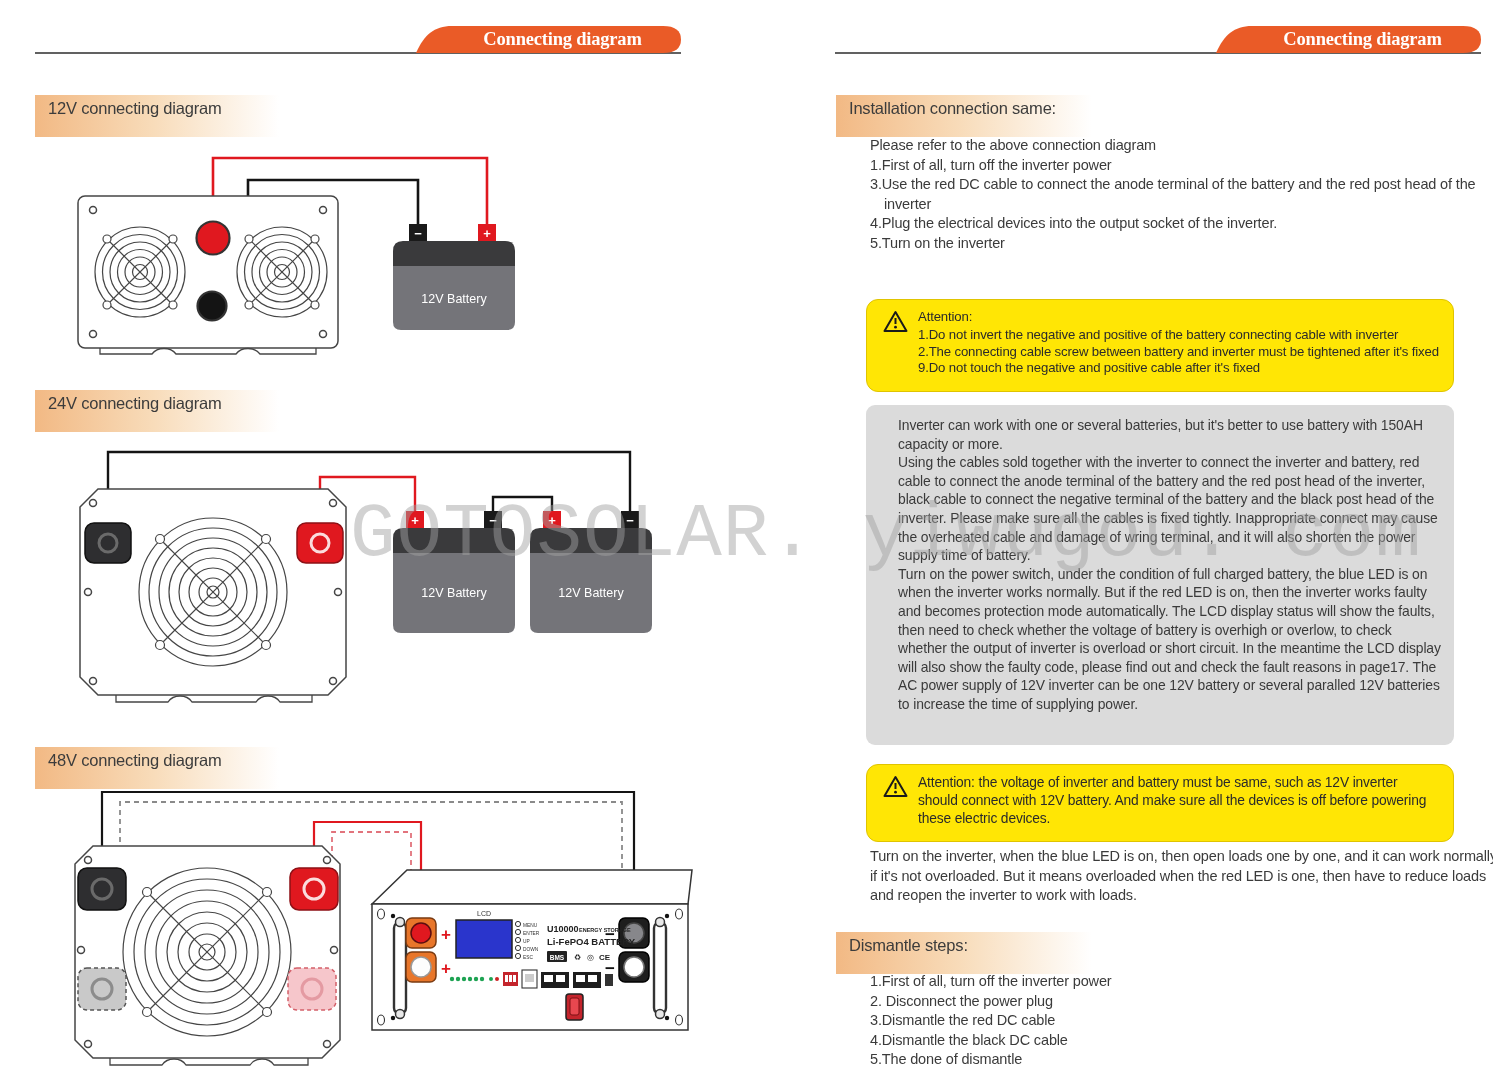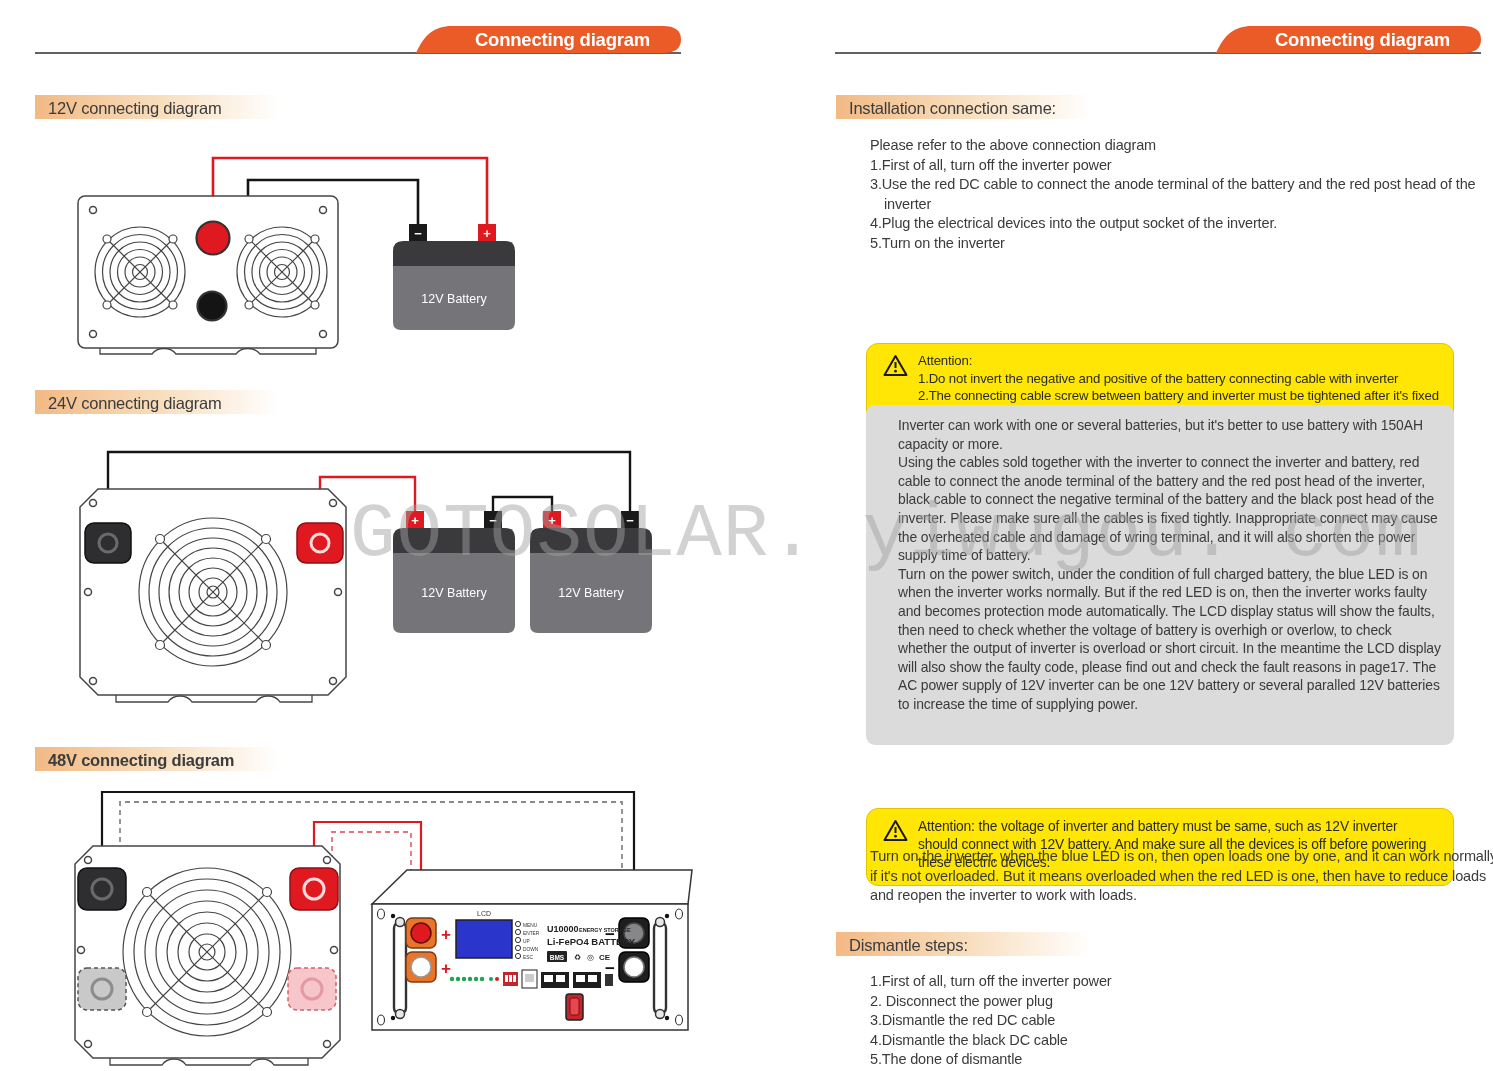--- a/index.html
+++ b/index.html
@@ -4,28 +4,28 @@
 <style>
   html,body{margin:0;padding:0;background:#fff;}
   #page{position:relative;width:1493px;height:1071px;background:#fff;overflow:hidden;
         font-family:"Liberation Sans",sans-serif;color:#3b3b3b;}
   .hline{position:absolute;top:52px;height:2px;background:#616161;}
   #hline-left{left:35px;width:646px;}
   #hline-right{left:835px;width:646px;}
   .tab{position:absolute;top:26px;width:265px;height:28px;}
   .tab svg{position:absolute;left:0;top:0;}
   .tab .tab-label{position:absolute;left:34px;right:6px;top:0;line-height:27px;text-align:center;
-        color:#fff;font-weight:bold;font-size:18.5px;letter-spacing:-0.2px;}
-  .sech{position:absolute;height:24px;line-height:27px;padding-left:13px;box-sizing:border-box;
+        color:#fff;font-weight:bold;font-size:18.5px;letter-spacing:-0.2px;font-family:Liberation Serif, serif;}
+  .sech{position:absolute;height:42px;line-height:27px;padding-left:13px;box-sizing:border-box;
         font-size:16.5px;color:#3c3c3c;letter-spacing:-0.2px;
         background:linear-gradient(90deg,#F2B984 0%,#F8DCBA 45%,#FFFFFF 92%);}
   .body{position:absolute;font-size:14.5px;line-height:19.5px;color:#3b3b3b;letter-spacing:-0.15px;margin-left:18px;}
   .step{padding-left:14px;text-indent:-14px;}
   .ybox{position:absolute;left:866px;width:588px;background:#FFE605;border:1px solid #e0c400;
-        border-radius:12px;display:flex;padding:9px 14px 20px 16px;box-sizing:border-box;color:#2b2b2b;margin-top:44px;}
+        border-radius:12px;display:flex;padding:9px 14px 20px 16px;box-sizing:border-box;color:#2b2b2b;}
   #att1{top:299px;height:93px;}
   #att1 .att-body{font-size:13.2px;line-height:16.4px;letter-spacing:-0.15px;}
   #att1 .att-title{margin-bottom:2px;}
   #att2{top:764px;height:78px;}
   #att2 .att-body{font-size:13.8px;line-height:17.8px;letter-spacing:-0.15px;}
   .att-icon{flex:0 0 25px;margin-right:10px;padding-top:1px;}
   #infobox{position:absolute;left:866px;top:405px;width:588px;height:340px;background:#DBDBDB;
         border-radius:9px;padding:11px 12px 0 32px;box-sizing:border-box;font-size:13.9px;
         line-height:18.6px;color:#3a3a3a;letter-spacing:-0.1px;overflow:hidden;}
   #watermark{position:absolute;left:350px;top:492px;font-family:Liberation Mono, monospace;
@@ -50,21 +50,21 @@
   </div>
   <div class="tab" style="left:1216px;">
     <svg width="265" height="28" viewBox="0 0 265 28">
       <path d="M0,27 C8,9 18,0 36,0 L247,0 Q265,0 265,13.5 Q265,27 247,27 Z" fill="#EA5B27"></path>
     </svg>
     <span class="tab-label">Connecting diagram</span>
   </div>
 
   <div class="sech" style="left:35px;top:95px;width:265px;">12V connecting diagram</div>
   <div class="sech" style="left:35px;top:390px;width:265px;">24V connecting diagram</div>
-  <div class="sech" style="left:35px;top:747px;width:265px;font-weight:bold;">48V connecting diagram</div>
+  <div class="sech" style="left:35px;top:747px;width:265px;">48V connecting diagram</div>
 
   <svg class="dsvg" style="left:60px;top:148px;" width="480" height="228" viewBox="0 0 480 228">
 
     <path d="M153,90 V10 H427 V78" fill="none" stroke="#E0181F" stroke-width="2.6"></path>
     <path d="M160,158 H188 V32 H358 V78" fill="none" stroke="#141414" stroke-width="2.6"></path>
 
     <g stroke="#454545" fill="none" stroke-width="1.5">
       <rect x="18" y="48" width="260" height="152" rx="7" fill="#fff"></rect>
       <path d="M40,200 V206 H92 Q96,200.5 104,200.5 Q112,200.5 116,206 H176 Q180,200.5 188,200.5 Q196,200.5 200,206 H256 V200" stroke-width="1.3"></path>
       <g>

